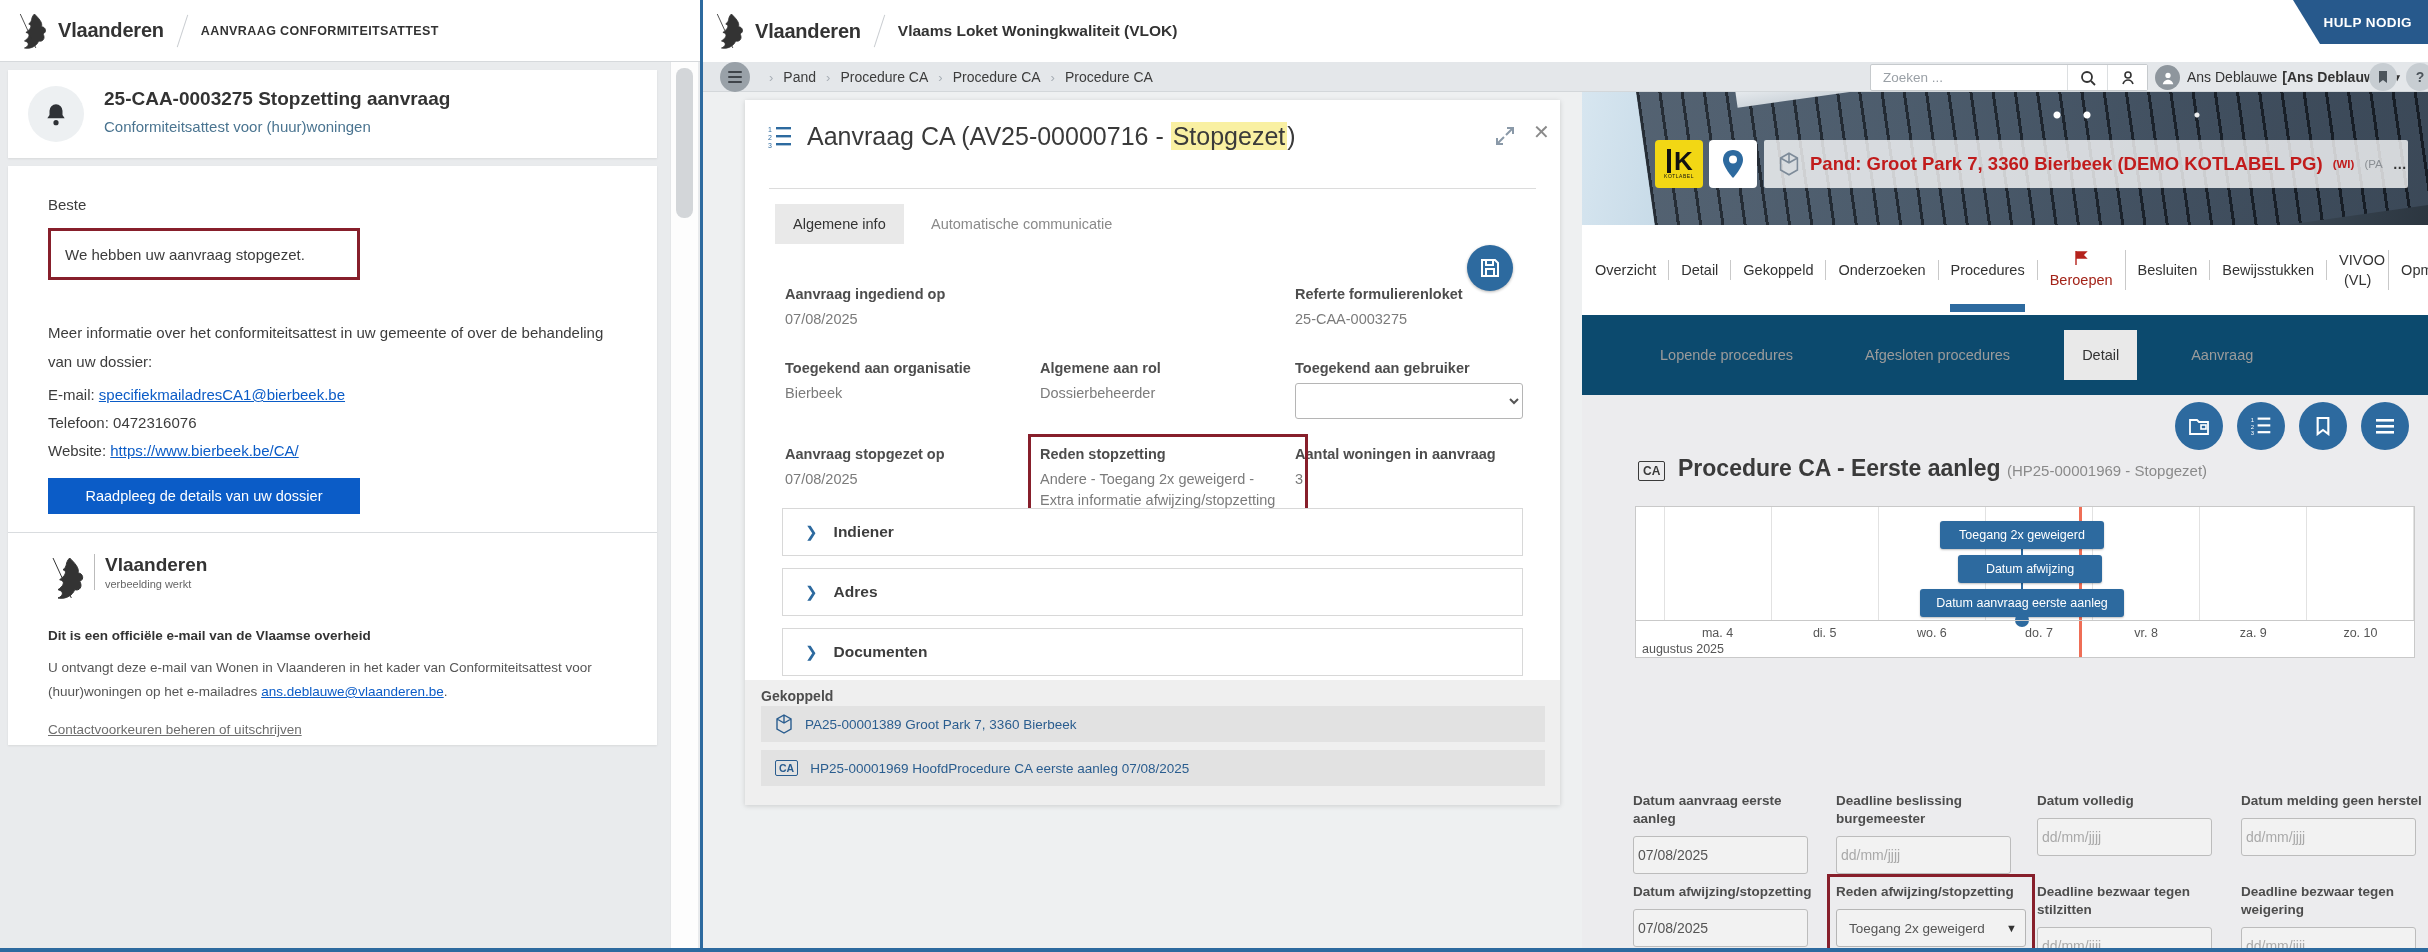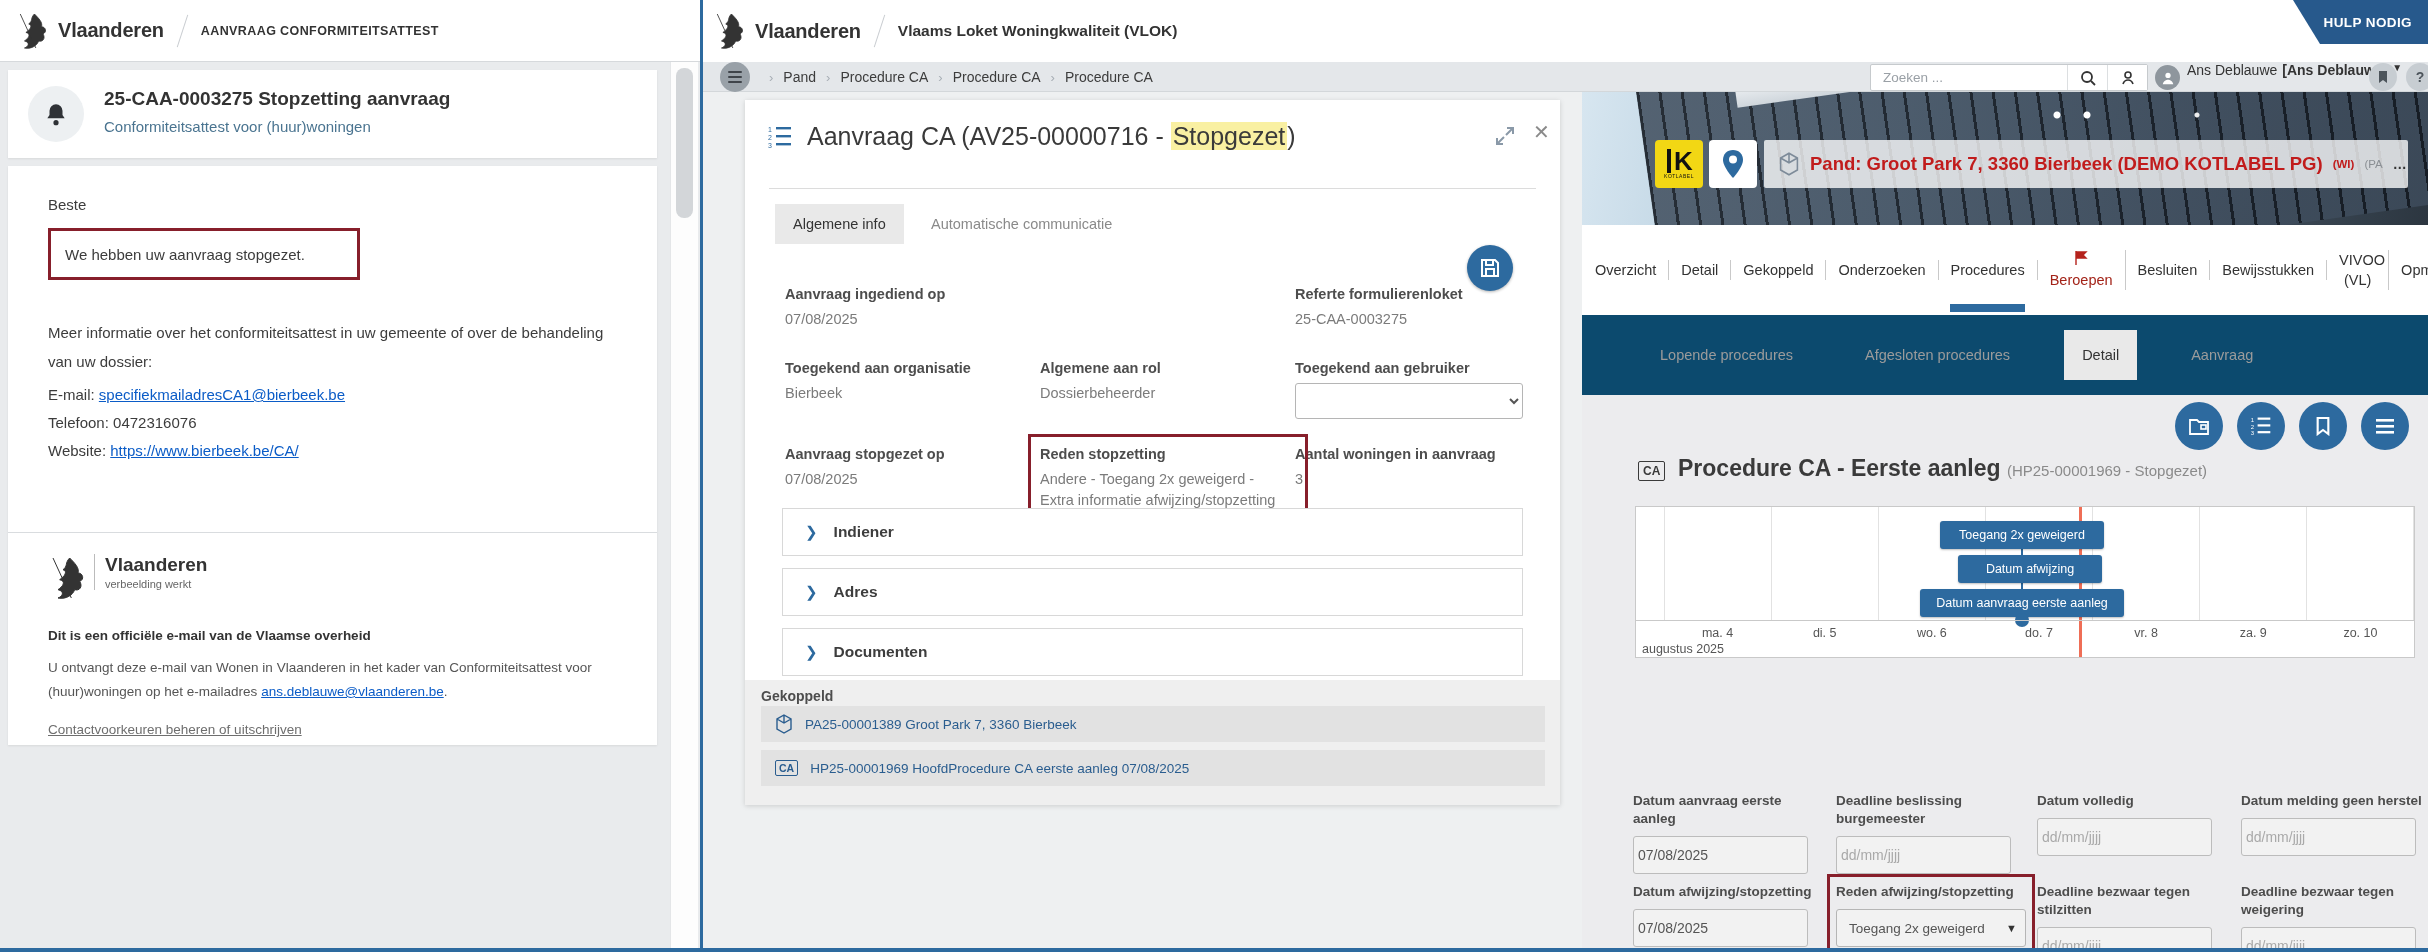--- a/index.html
+++ b/index.html
@@ -46,21 +46,21 @@
   .hamburger-btn { position:absolute; left:17px; top:0; width:30px; height:30px; border-radius:50%; background:#99a1a8; display:flex; flex-direction:column; align-items:center; justify-content:center; gap:3px; cursor:pointer; }
   .hamburger-btn span { display:block; width:14px; height:2px; background:#3f444a; border-radius:1px; }
   .breadcrumb { position:absolute; left:66px; top:0; height:30px; display:flex; align-items:center; gap:10px; font-size:14px; color:#3c3c3c; }
   .bc-sep { color:#a7aeb5; font-size:13px; }
   .bc-item { cursor:pointer; }
   .search-group { position:absolute; left:1167px; top:2px; height:27px; display:flex; background:#fff; border:1px solid #c6cacd; border-radius:2px; }
   .search-input { width:196px; border:none; outline:none; padding:0 12px; font-size:13.5px; color:#555; font-family:inherit; background:transparent; }
   .search-input::placeholder { color:#9aa0a6; }
   .tb-iconbtn { width:40px; border-left:1px solid #dcdfe1; display:flex; align-items:center; justify-content:center; cursor:pointer; background:#fff; }
   .avatar-circle { position:absolute; left:1452px; top:3px; width:25px; height:25px; border-radius:50%; background:#8e969d; display:flex; align-items:center; justify-content:center; }
-  .user-label { position:absolute; left:1484px; top:0; height:30px; display:flex; align-items:flex-start; font-size:14px; color:#333; gap:5px; cursor:pointer; }
+  .user-label { position:absolute; left:1484px; top:0; height:30px; display:flex; align-items:center; font-size:14px; color:#333; gap:5px; cursor:pointer; }
   .user-label b { font-weight:bold; }
   .caret { font-size:10px; color:#333; }
   .tb-circle { position:absolute; top:1px; width:28px; height:28px; border-radius:50%; background:#c7cdd2; display:flex; align-items:center; justify-content:center; cursor:pointer; color:#4c545b; font-weight:bold; font-size:14px; }
 
   
   .aanvraag-card { position:absolute; left:42px; top:100px; width:815px; height:705px; background:#fff; box-shadow:0 1px 5px rgba(0,0,0,0.15); }
   .ac-listicon { position:absolute; left:22px; top:24px; }
   .ac-title { position:absolute; left:62px; top:22px; font-size:25px; color:#3a3a3a; white-space:nowrap; }
   .ac-title .hl { background:#f9f0a2; padding:0 2px; }
   .ac-expand { position:absolute; left:750px; top:26px; cursor:pointer; }
@@ -184,20 +184,21 @@
       <div class="em-info">Meer informatie over het conformiteitsattest in uw gemeente of over de behandeling van uw dossier:</div>
       <div class="em-line" style="top:220px;">
         <span>E-mail: </span><span class="em-link">specifiekmailadresCA1@bierbeek.be</span>
       </div>
       <div class="em-line" style="top:248px;">
         <span>Telefoon: </span><span>0472316076</span>
       </div>
       <div class="em-line" style="top:276px;">
         <span>Website: </span><span class="em-link">https://www.bierbeek.be/CA/</span>
       </div>
+      <button class="em-cta">Raadpleeg de details van uw dossier</button>
       <div class="em-divider"></div>
       <div class="em-logo-block">
         <span>
           <svg width="40" height="48" viewBox="0 0 24 26">
               <path d="M13 1c-3 3-1 5-4 7 3 1 1 4-2 6 4 1 2 4-1 6 4 1 3 4 0 5 5 1 9-2 10-5 3 1 5-2 3-5 3-1 2-5-1-5 1-3-2-6-5-9z M3 1 L14 25" fill="#333" stroke="#333" stroke-width="0.6"></path>
             </svg>
         </span>
         <span class="em-logo-text">
           <div class="em-logo-brand">Vlaanderen</div>
           <div class="em-logo-tagline">verbeelding werkt</div>

